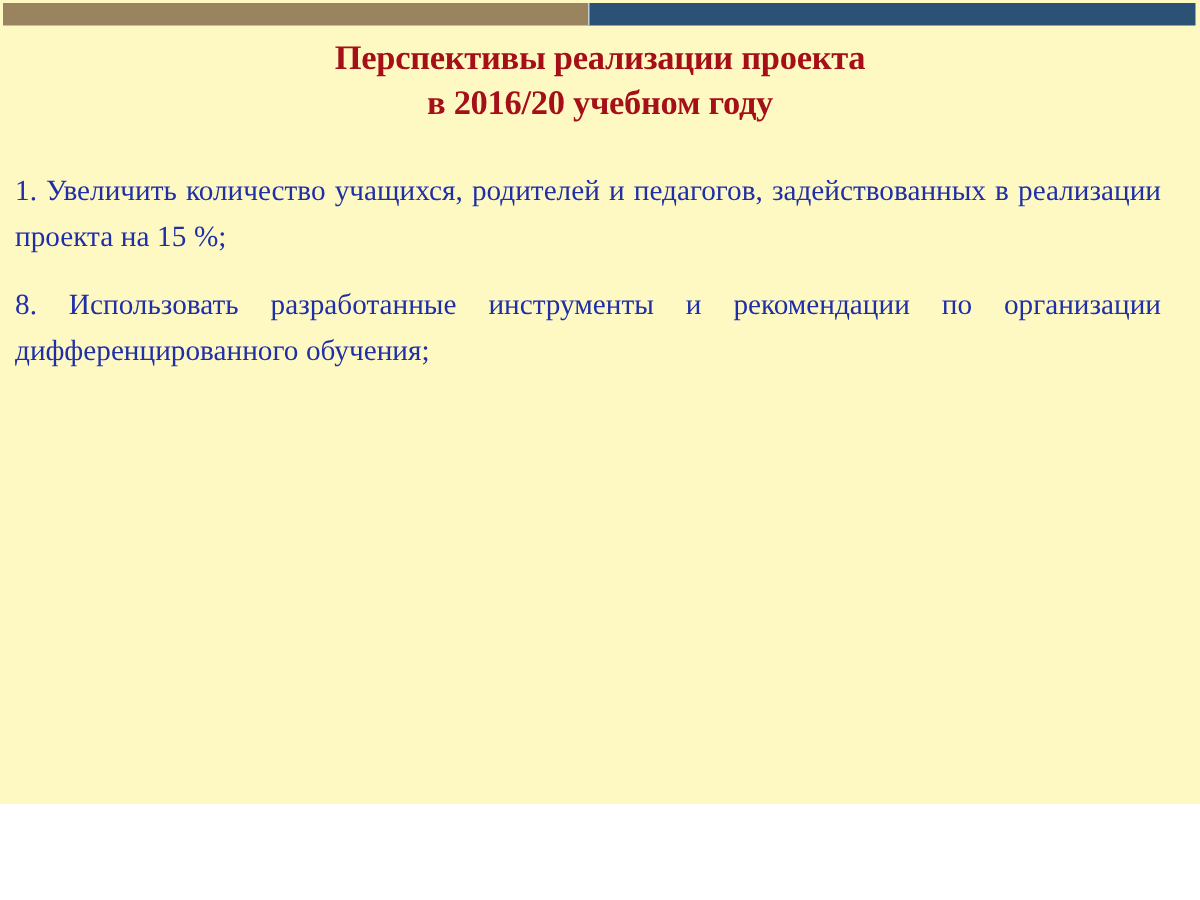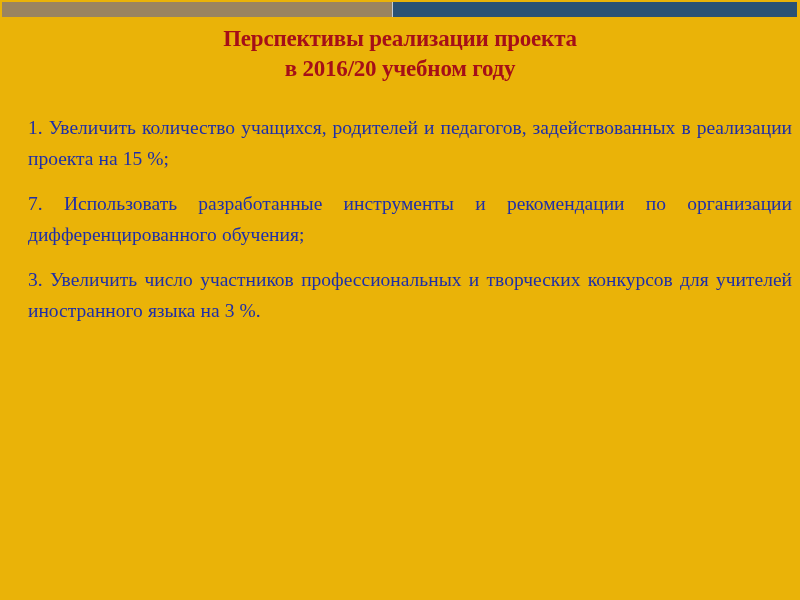--- a/index.html
+++ b/index.html
@@ -12,22 +12,22 @@
     width: 800px;
     height: 600px;
     overflow: hidden;
     font-family: "Liberation Serif", "DejaVu Serif", serif;
     -webkit-font-smoothing: antialiased;
   }
 
   .slide {
     position: relative;
     width: 800px;
-    height: 600px;
-    background: #eab308;
+    height: 536px;
+    background: #fef9c3;
     box-sizing: border-box;
   }
 
   
   .topbar {
     position: absolute;
     left: 2px;
     top: 2px;
     width: 795px;
     height: 15px;
@@ -59,21 +59,21 @@
     font-weight: bold;
     font-size: 23px;
     line-height: 30px;
     letter-spacing: -0.2px;
     white-space: nowrap;
   }
 
   
   .body-block {
     position: absolute;
-    left: 28px;
+    left: 10px;
     top: 112px;
     width: 764px;
   }
   .para {
     color: #1f2fa8;
     font-size: 19.5px;
     line-height: 31px;
     text-align: justify;
     text-justify: inter-word;
     margin: 0 0 14px 0;
@@ -93,17 +93,16 @@
     <div class="topbar-right"></div>
   </div>
 
   <div class="title-block">
     <div class="title-line">Перспективы реализации проекта</div>
     <div class="title-line">в 2016/20 учебном году</div>
   </div>
 
   <div class="body-block">
     <p class="para">1. Увеличить количество учащихся, родителей и педагогов, задействованных в реализации проекта на 15 %;</p>
-    <p class="para">7. Использовать разработанные инструменты и рекомендации по организации дифференцированного обучения;</p>
-    <p class="para">3. Увеличить число участников профессиональных и творческих конкурсов для учителей иностранного языка на 3 %.</p>
+    <p class="para">8. Использовать разработанные инструменты и рекомендации по организации дифференцированного обучения;</p>
   </div>
 
 </div>
 
 </body></html>

